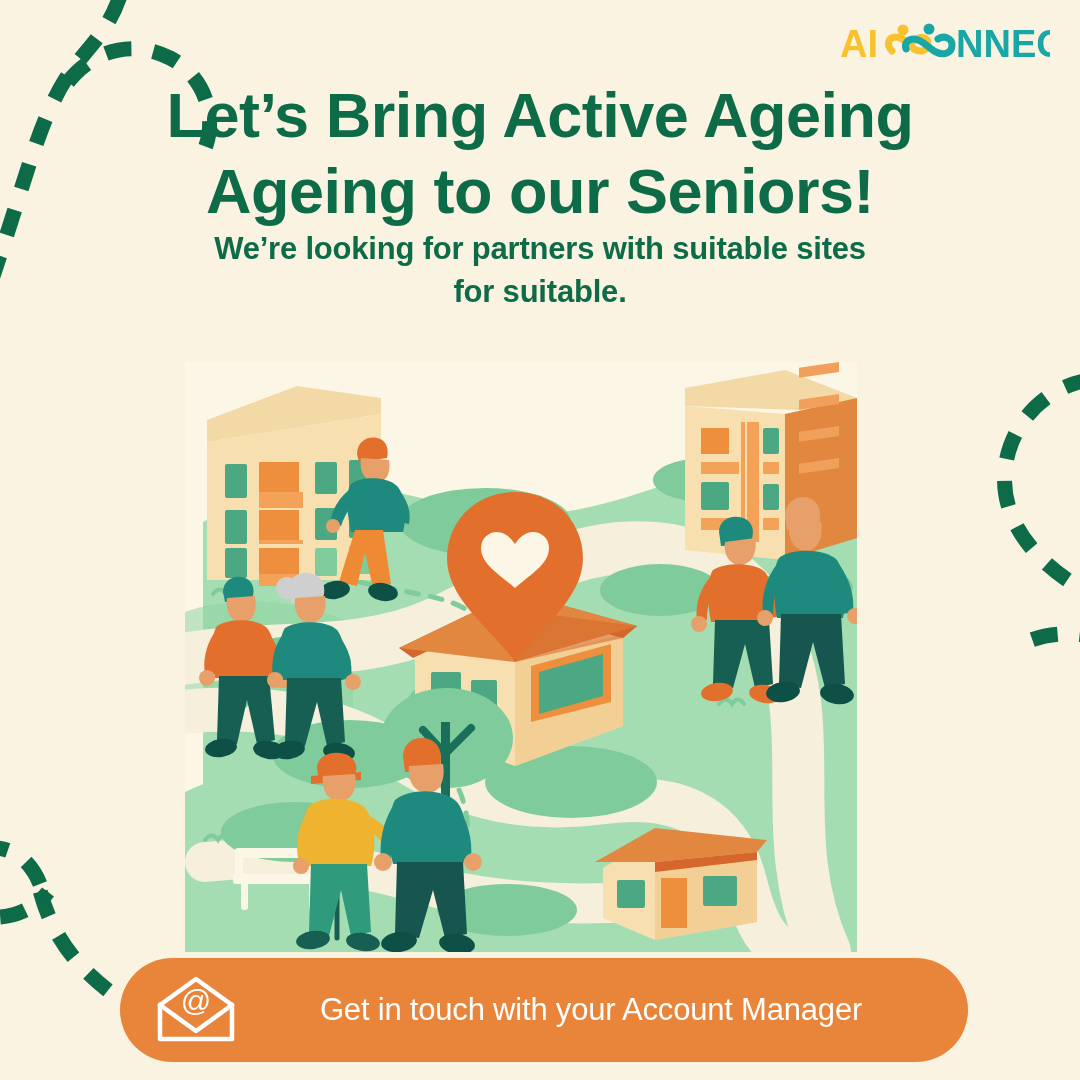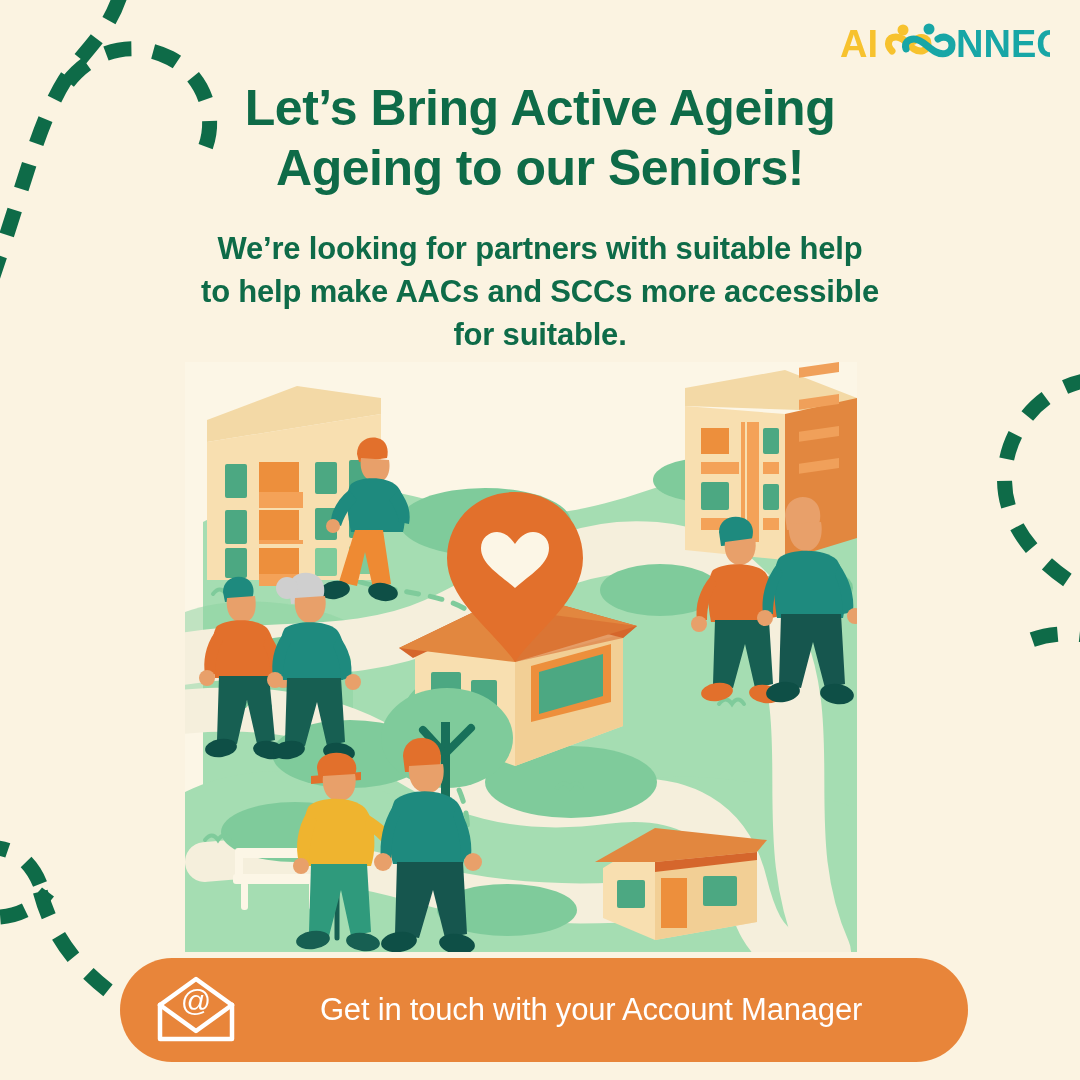--- a/index.html
+++ b/index.html
@@ -26,21 +26,21 @@
   #logo{
     position:absolute;right:30px;top:22px;
     height:44px;display:flex;align-items:center;
   }
   #logo svg{display:block;}
   
   #headline{
     position:absolute;left:60px;top:78px;width:960px;
     text-align:center;
     color:#0E6B48;
-    font-size:50px;line-height:1.20;
+    font-size:63px;line-height:1.20;
     font-weight:bold;
     letter-spacing:-0.5px;
   }
   #headline .l{display:block;}
   
   #subhead{
     position:absolute;left:110px;top:228px;width:860px;
     text-align:center;
     color:#0E6B48;
     font-size:31px;line-height:1.38;
@@ -122,22 +122,21 @@
       <text x="116" y="36" font-family="Liberation Sans, sans-serif" font-size="38" font-weight="bold" fill="#18A6A6">NNECT</text>
     </svg>
   </div>
 
   <div id="headline">
     <span class="l">Let’s Bring Active Ageing</span>
     <span class="l">Ageing to our Seniors!</span>
   </div>
 
   <div id="subhead">
-    <span class="l">We’re looking for partners with suitable help</span>
-    <span class="l">to help make AACs and SCCs more accessible</span>
+    <span class="l">We’re looking for partners with suitable sites</span>
     <span class="l">for suitable.</span>
   </div>
 
   <div id="illus">
     <svg viewBox="0 0 672 590">
       <defs>
         <clipPath id="panelClip">
             <rect x="0" y="0" width="672" height="590"></rect>
           </clipPath>
       </defs>

